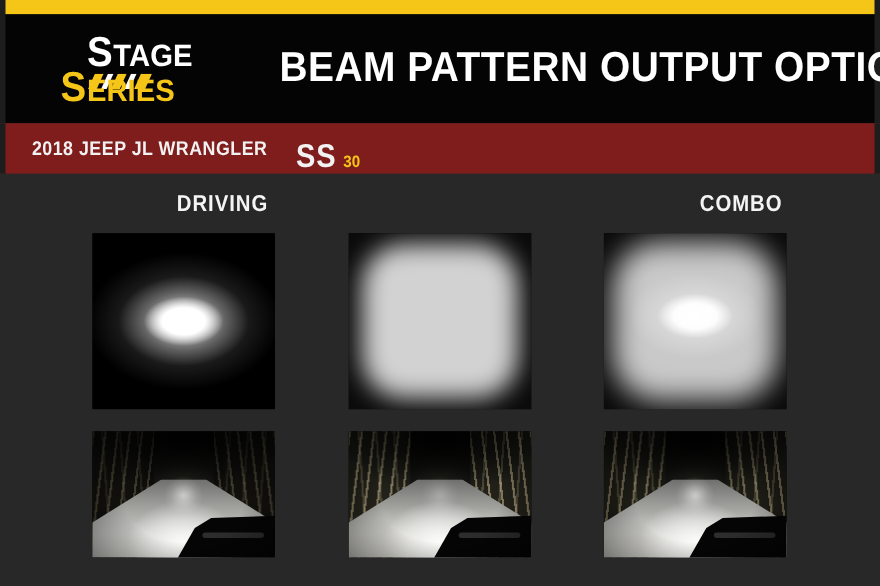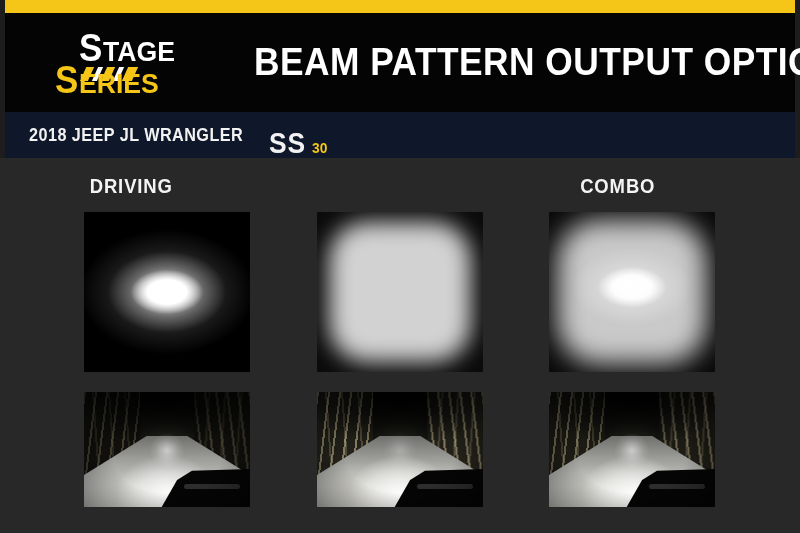--- a/index.html
+++ b/index.html
@@ -63,21 +63,21 @@
     letter-spacing:0.5px;
     transform:scaleX(0.93);
     transform-origin:left center;
     white-space:nowrap;
     margin-left:22px;
   }
 
   
   .subbar {
     position:absolute; left:0; top:112px; width:800px; height:46px;
-    background:#0f172a;
+    background:#7f1d1d;
     border-left:5px solid #1d1d1d; border-right:5px solid #1d1d1d;
     display:flex; align-items:center;text-align:right;
   }
   .subbar-inner { display:flex; align-items:center; margin-left:24px; }
   .vehicle {
     color:#f2f2f2; font-weight:bold; font-size:18px;
     letter-spacing:0.5px; transform:scaleX(0.9); transform-origin:left center;
     white-space:nowrap;
   }
   .model { display:flex; align-items:flex-end; margin-left:2px;margin-top:16px; }
@@ -88,26 +88,26 @@
   .model-num {
     color:#f5c518; font-weight:bold; font-size:15px; line-height:1;
     letter-spacing:0px; margin-left:1px; margin-bottom:2px;
     transform:scaleX(0.92); transform-origin:left bottom;
   }
 
   
   .body-area { position:absolute; left:0; top:158px; width:800px; height:375px; background:#282828; }
   .col-labels { position:absolute; top:16px; left:0; width:800px; height:26px; }
   .col-label {
-    position:absolute; top:0; width:166px; text-align:left;
+    position:absolute; top:0; width:166px; text-align:right;
     color:#f4f4f4; font-weight:bold; font-size:21px;
     letter-spacing:1px;
   }
   .col-label span { display:inline-block; transform:scaleX(0.88); }
-  .col-1 { left:84px; } .col-2 { left:317px; } .col-3 { left:575px; }
+  .col-1 { left:84px; } .col-2 { left:317px; } .col-3 { left:550px; }
 
   .panel { position:absolute; overflow:hidden; }
   .beam {
     width:166px; height:160px; top:54px; background:#050505;
   }
   .beam-1 { left:84px; } .beam-2 { left:317px; } .beam-3 { left:549px; }
 
   .road {
     width:166px; height:115px; top:234px; background:#0a0a0a;
   }

